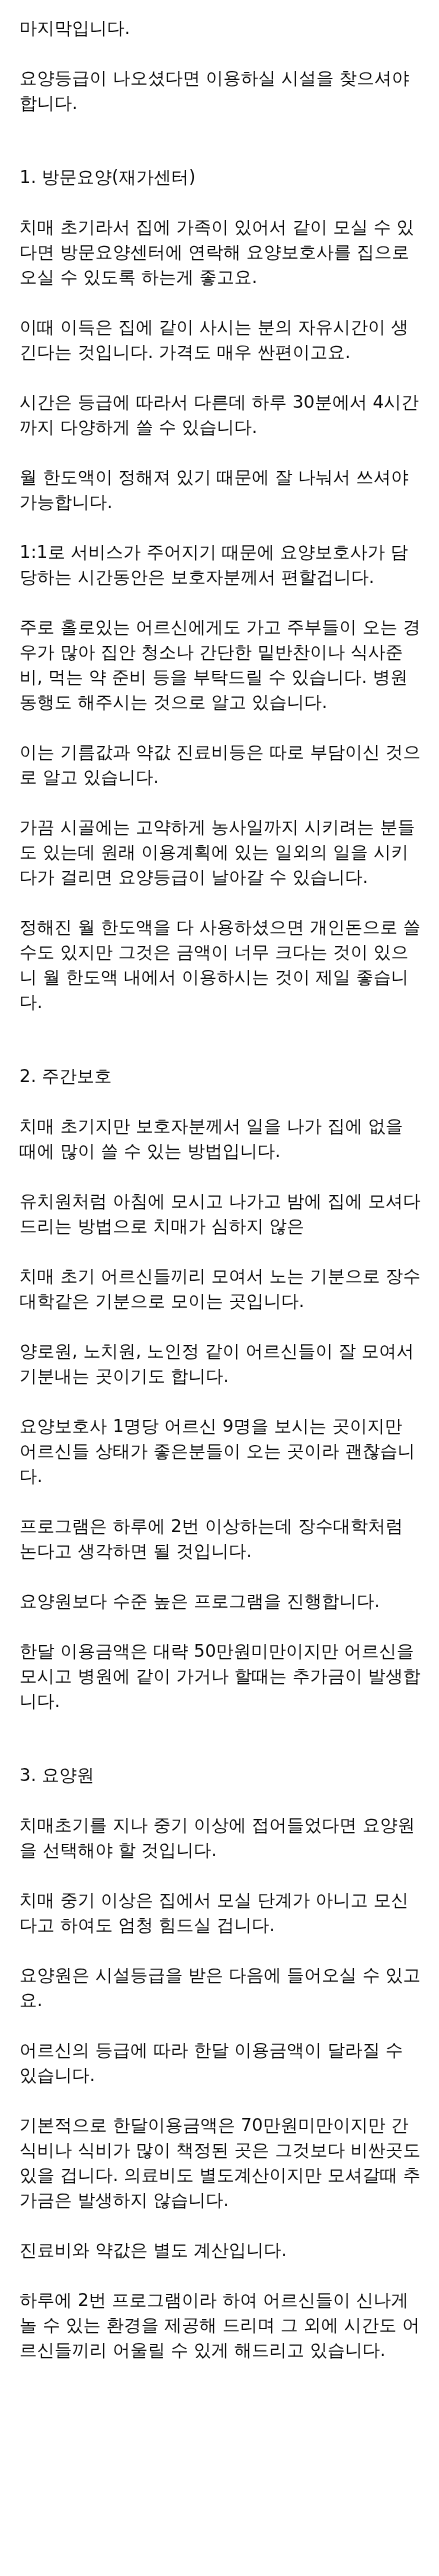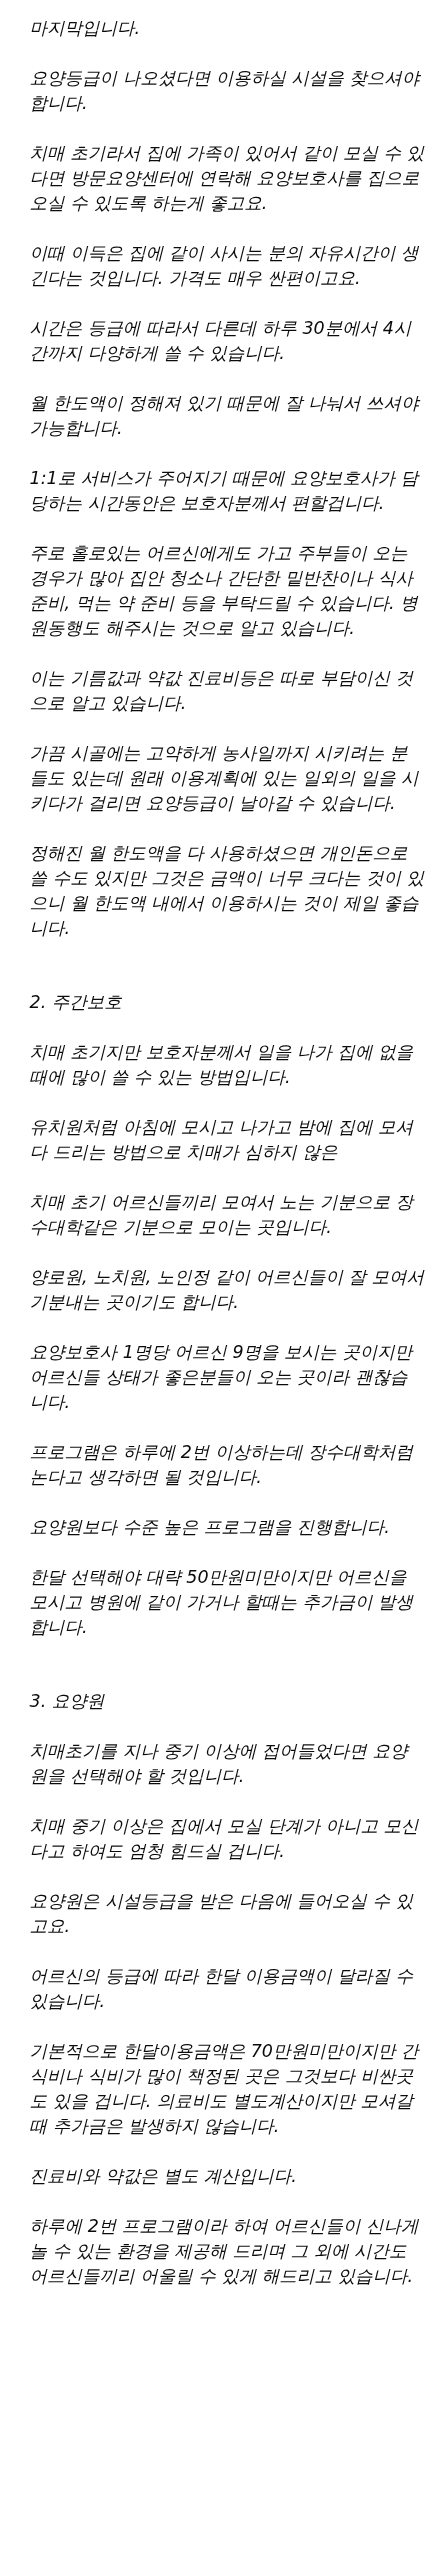--- a/index.html
+++ b/index.html
@@ -18,56 +18,56 @@
     font-family: "DejaVu Sans", "Liberation Sans", sans-serif;
     font-size: 17.5px;
     line-height: 25px;
     font-weight: 500;
     color: #0b0b0b;
     word-break: break-all;
     overflow-wrap: anywhere;
     text-align: left;
   }
   .block {
-    margin: 25px 0 0 10px;
+    margin: 25px 0 0 0;
     padding: 0;
-    font-style: italic;
   }
   .block:first-child { margin-top: 0; }
   .space-none   { margin-top: 0; }
   .space-normal { margin-top: 25px; }
   .space-double { margin-top: 49px; }
   .kind-heading {
     font-weight: 500; 
   }
 </style>
 </head>
 <body style="background: rgb(255, 255, 255);">
 
 <main class="doc" id="doc-root" style="color: rgb(11, 11, 11);">
     <p class="block kind-para space-none">마지막입니다.</p>
     <p class="block kind-para space-normal">요양등급이 나오셨다면 이용하실 시설을 찾으셔야 합니다.</p>
+    <p class="block kind-heading space-double">1. 방문요양(재가센터)</p>
     <p class="block kind-para space-normal">치매 초기라서 집에 가족이 있어서 같이 모실 수 있다면 방문요양센터에 연락해 요양보호사를 집으로 오실 수 있도록 하는게 좋고요.</p>
     <p class="block kind-para space-normal">이때 이득은 집에 같이 사시는 분의 자유시간이 생긴다는 것입니다. 가격도 매우 싼편이고요.</p>
     <p class="block kind-para space-normal">시간은 등급에 따라서 다른데 하루 30분에서 4시간까지 다양하게 쓸 수 있습니다.</p>
     <p class="block kind-para space-normal">월 한도액이 정해져 있기 때문에 잘 나눠서 쓰셔야 가능합니다.</p>
     <p class="block kind-para space-normal">1:1로 서비스가 주어지기 때문에 요양보호사가 담당하는 시간동안은 보호자분께서 편할겁니다.</p>
     <p class="block kind-para space-normal">주로 홀로있는 어르신에게도 가고 주부들이 오는 경우가 많아 집안 청소나 간단한 밑반찬이나 식사준비, 먹는 약 준비 등을 부탁드릴 수 있습니다. 병원동행도 해주시는 것으로 알고 있습니다.</p>
     <p class="block kind-para space-normal">이는 기름값과 약값 진료비등은 따로 부담이신 것으로 알고 있습니다.</p>
     <p class="block kind-para space-normal">가끔 시골에는 고약하게 농사일까지 시키려는 분들도 있는데 원래 이용계획에 있는 일외의 일을 시키다가 걸리면 요양등급이 날아갈 수 있습니다.</p>
     <p class="block kind-para space-normal">정해진 월 한도액을 다 사용하셨으면 개인돈으로 쓸 수도 있지만 그것은 금액이 너무 크다는 것이 있으니 월 한도액 내에서 이용하시는 것이 제일 좋습니다.</p>
     <p class="block kind-heading space-double">2. 주간보호</p>
     <p class="block kind-para space-normal">치매 초기지만 보호자분께서 일을 나가 집에 없을 때에 많이 쓸 수 있는 방법입니다.</p>
     <p class="block kind-para space-normal">유치원처럼 아침에 모시고 나가고 밤에 집에 모셔다 드리는 방법으로 치매가 심하지 않은</p>
     <p class="block kind-para space-normal">치매 초기 어르신들끼리 모여서 노는 기분으로 장수대학같은 기분으로 모이는 곳입니다.</p>
     <p class="block kind-para space-normal">양로원, 노치원, 노인정 같이 어르신들이 잘 모여서 기분내는 곳이기도 합니다.</p>
     <p class="block kind-para space-normal">요양보호사 1명당 어르신 9명을 보시는 곳이지만 어르신들 상태가 좋은분들이 오는 곳이라 괜찮습니다.</p>
     <p class="block kind-para space-normal">프로그램은 하루에 2번 이상하는데 장수대학처럼 논다고 생각하면 될 것입니다.</p>
     <p class="block kind-para space-normal">요양원보다 수준 높은 프로그램을 진행합니다.</p>
-    <p class="block kind-para space-normal">한달 선택해야 대략 50만원미만이지만 어르신을 모시고 병원에 같이 가거나 할때는 추가금이 발생합니다.</p>
+    <p class="block kind-para space-normal">한달 이용금액은 대략 50만원미만이지만 어르신을 모시고 병원에 같이 가거나 할때는 추가금이 발생합니다.</p>
     <p class="block kind-heading space-double">3. 요양원</p>
     <p class="block kind-para space-normal">치매초기를 지나 중기 이상에 접어들었다면 요양원을 선택해야 할 것입니다.</p>
     <p class="block kind-para space-normal">치매 중기 이상은 집에서 모실 단계가 아니고 모신다고 하여도 엄청 힘드실 겁니다.</p>
     <p class="block kind-para space-normal">요양원은 시설등급을 받은 다음에 들어오실 수 있고요.</p>
     <p class="block kind-para space-normal">어르신의 등급에 따라 한달 이용금액이 달라질 수 있습니다.</p>
     <p class="block kind-para space-normal">기본적으로 한달이용금액은 70만원미만이지만 간식비나 식비가 많이 책정된 곳은 그것보다 비싼곳도 있을 겁니다. 의료비도 별도계산이지만 모셔갈때 추가금은 발생하지 않습니다.</p>
     <p class="block kind-para space-normal">진료비와 약값은 별도 계산입니다.</p>
     <p class="block kind-para space-normal">하루에 2번 프로그램이라 하여 어르신들이 신나게 놀 수 있는 환경을 제공해 드리며 그 외에 시간도 어르신들끼리 어울릴 수 있게 해드리고 있습니다.</p>
   </main>
 

